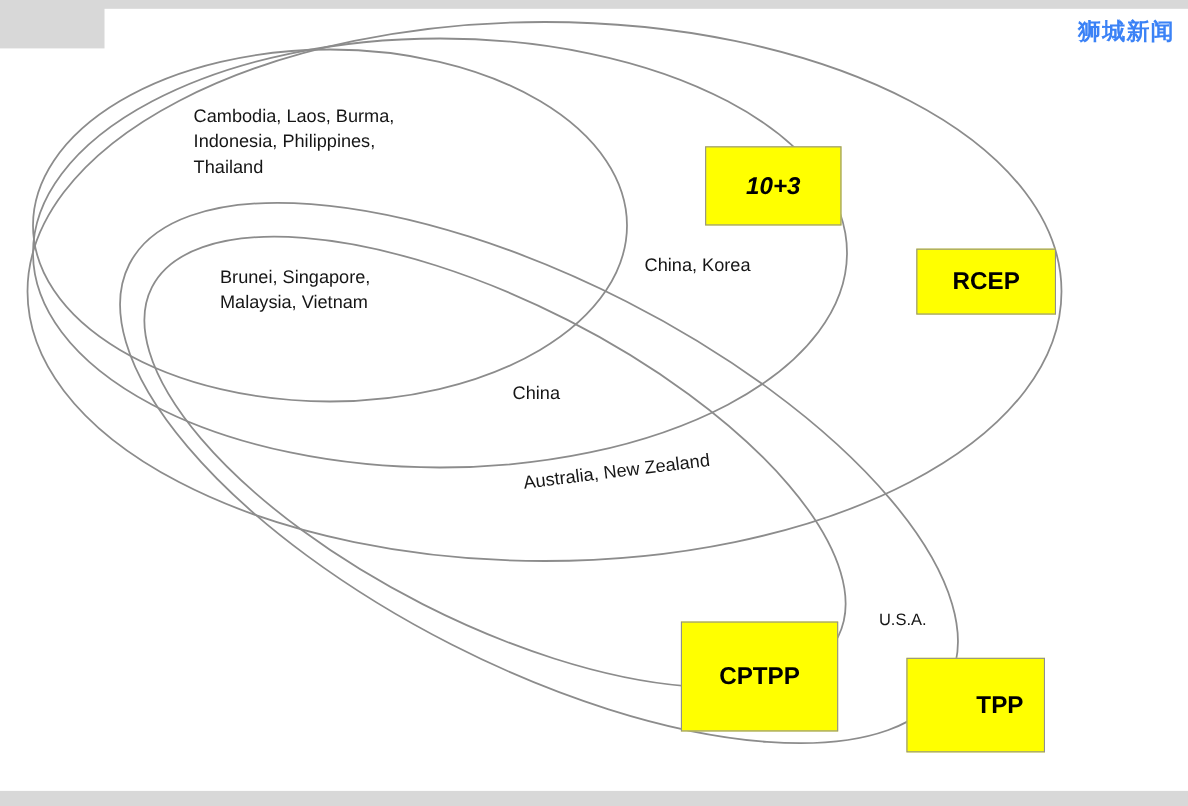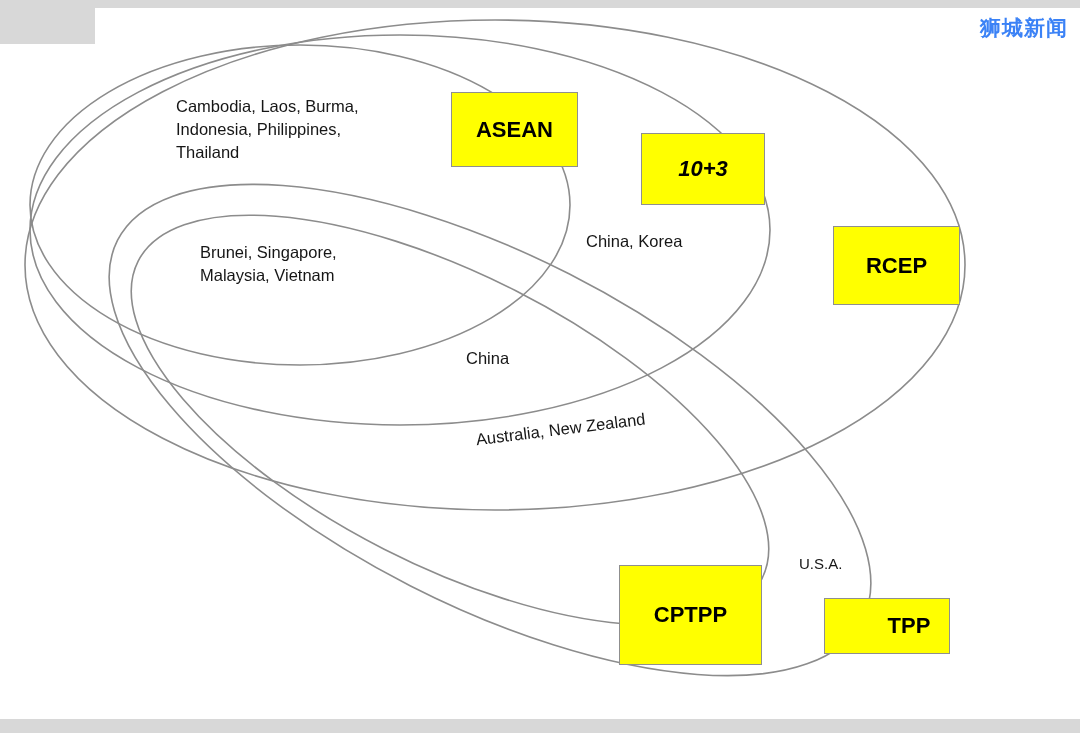--- a/index.html
+++ b/index.html
@@ -17,23 +17,23 @@
   #venn ellipse{fill:none;stroke:#8c8c8c;stroke-width:1.6;}
 
   
   .ybox{
     position:absolute;background:#ffff00;border:1.5px solid #8f8f8f;
     display:flex;align-items:center;justify-content:center;
     font-weight:bold;font-size:22px;color:#000;box-sizing:border-box;
   }
   .box-asean{left:451px;top:92px;width:127px;height:75px;}
   .box-plus3{left:641px;top:133px;width:124px;height:72px;font-style:italic;}
-  .box-rcep{left:833px;top:226px;width:127px;height:79px;}
+  .box-rcep{left:833px;top:226px;width:127px;height:60px;}
   .box-cptpp{left:619px;top:565px;width:143px;height:100px;}
-  .box-tpp{left:824px;top:598px;width:126px;height:56px;padding-left:44px;}
+  .box-tpp{left:824px;top:598px;width:126px;height:86px;padding-left:44px;}
 
   
   .grp{
     position:absolute;background:#ffffff;padding:2px 6px;
     font-size:16.5px;line-height:23px;color:#161616;
   }
   .lbl-cambodia{left:170px;top:93px;width:218px;}
   .lbl-brunei{left:194px;top:239px;width:180px;}
   .lbl-china-korea{left:580px;top:228px;}
   .lbl-japan{left:460px;top:345px;}
@@ -73,21 +73,20 @@
     <ellipse cx="450" cy="420" rx="350" ry="145" transform="rotate(27 450 420)"></ellipse>
   </svg>
 
   <div class="grp lbl-cambodia">Cambodia, Laos, Burma, Indonesia, Philippines, Thailand</div>
   <div class="grp lbl-brunei">Brunei, Singapore, Malaysia, Vietnam</div>
   <div class="grp lbl-china-korea">China, Korea</div>
   <div class="grp lbl-japan">China</div>
   <div class="grp lbl-aus-nz">Australia, New Zealand</div>
   <div class="grp lbl-usa">U.S.A.</div>
 
-  <div class="ybox box-asean">ASEAN</div>
   <div class="ybox box-plus3">10+3</div>
   <div class="ybox box-rcep">RCEP</div>
   <div class="ybox box-cptpp">CPTPP</div>
   <div class="ybox box-tpp">TPP</div>
 
   <div class="brand-top-right">狮城新闻</div>
 
 </div>
 
 </body></html>

